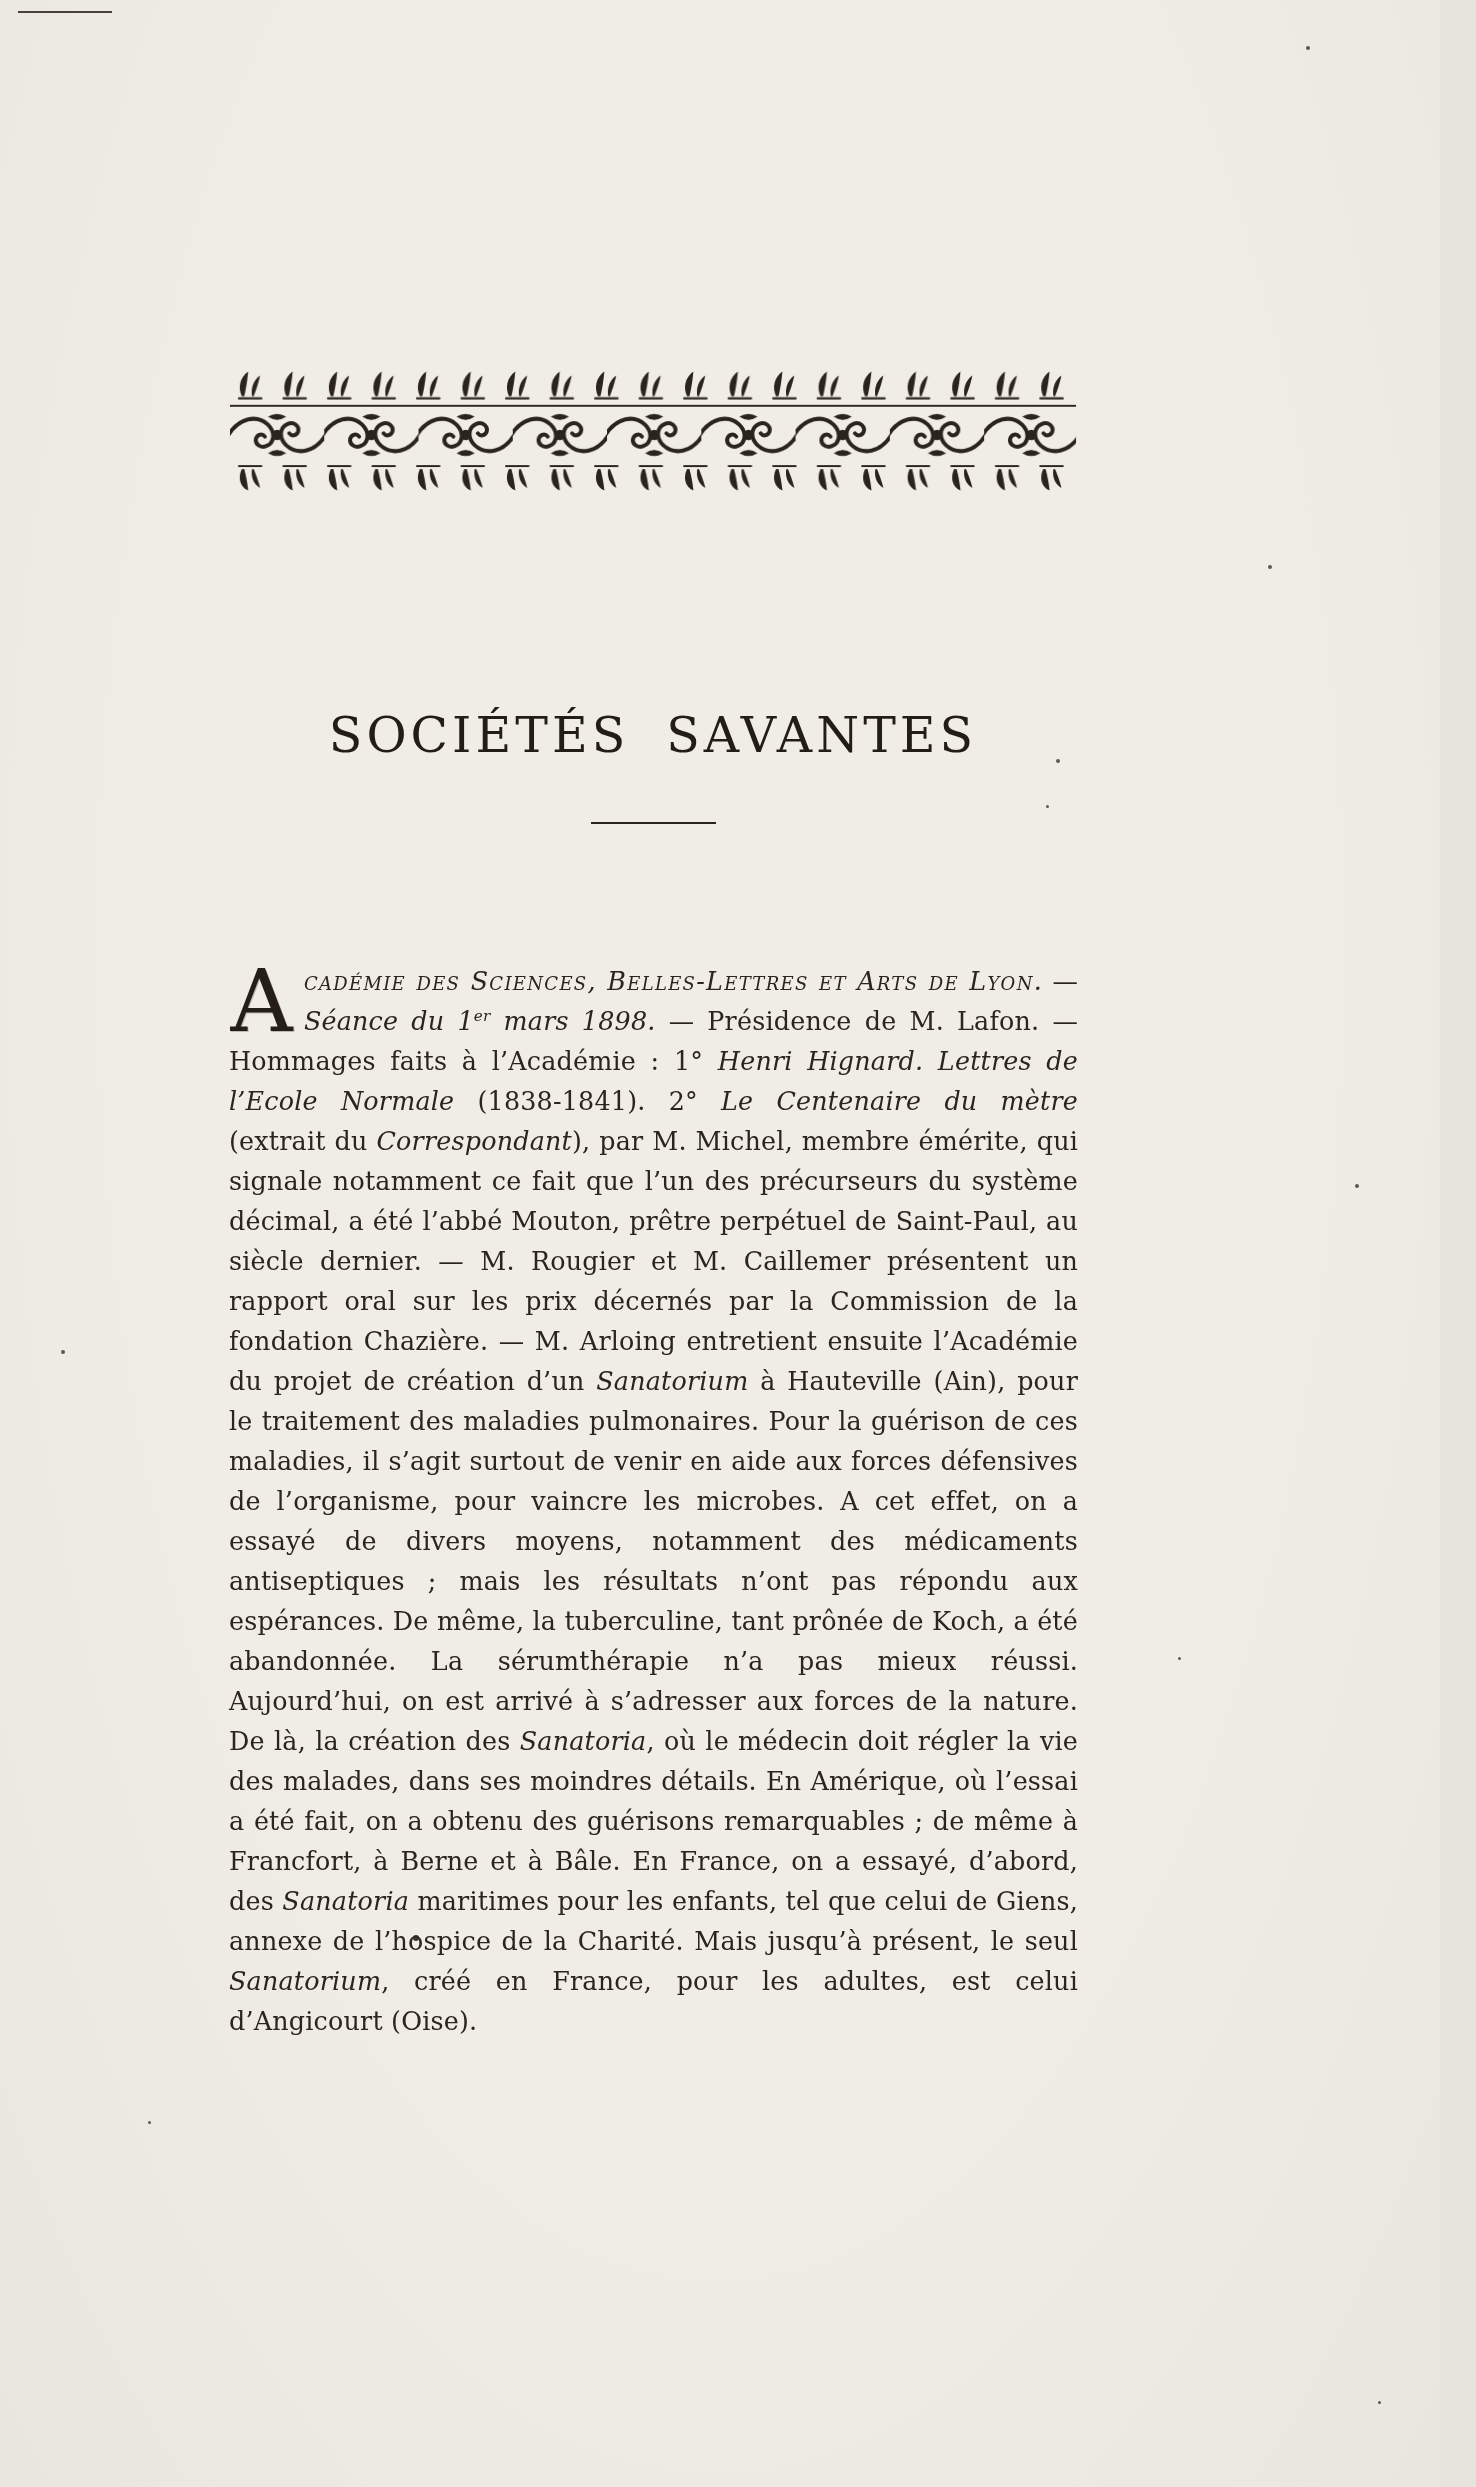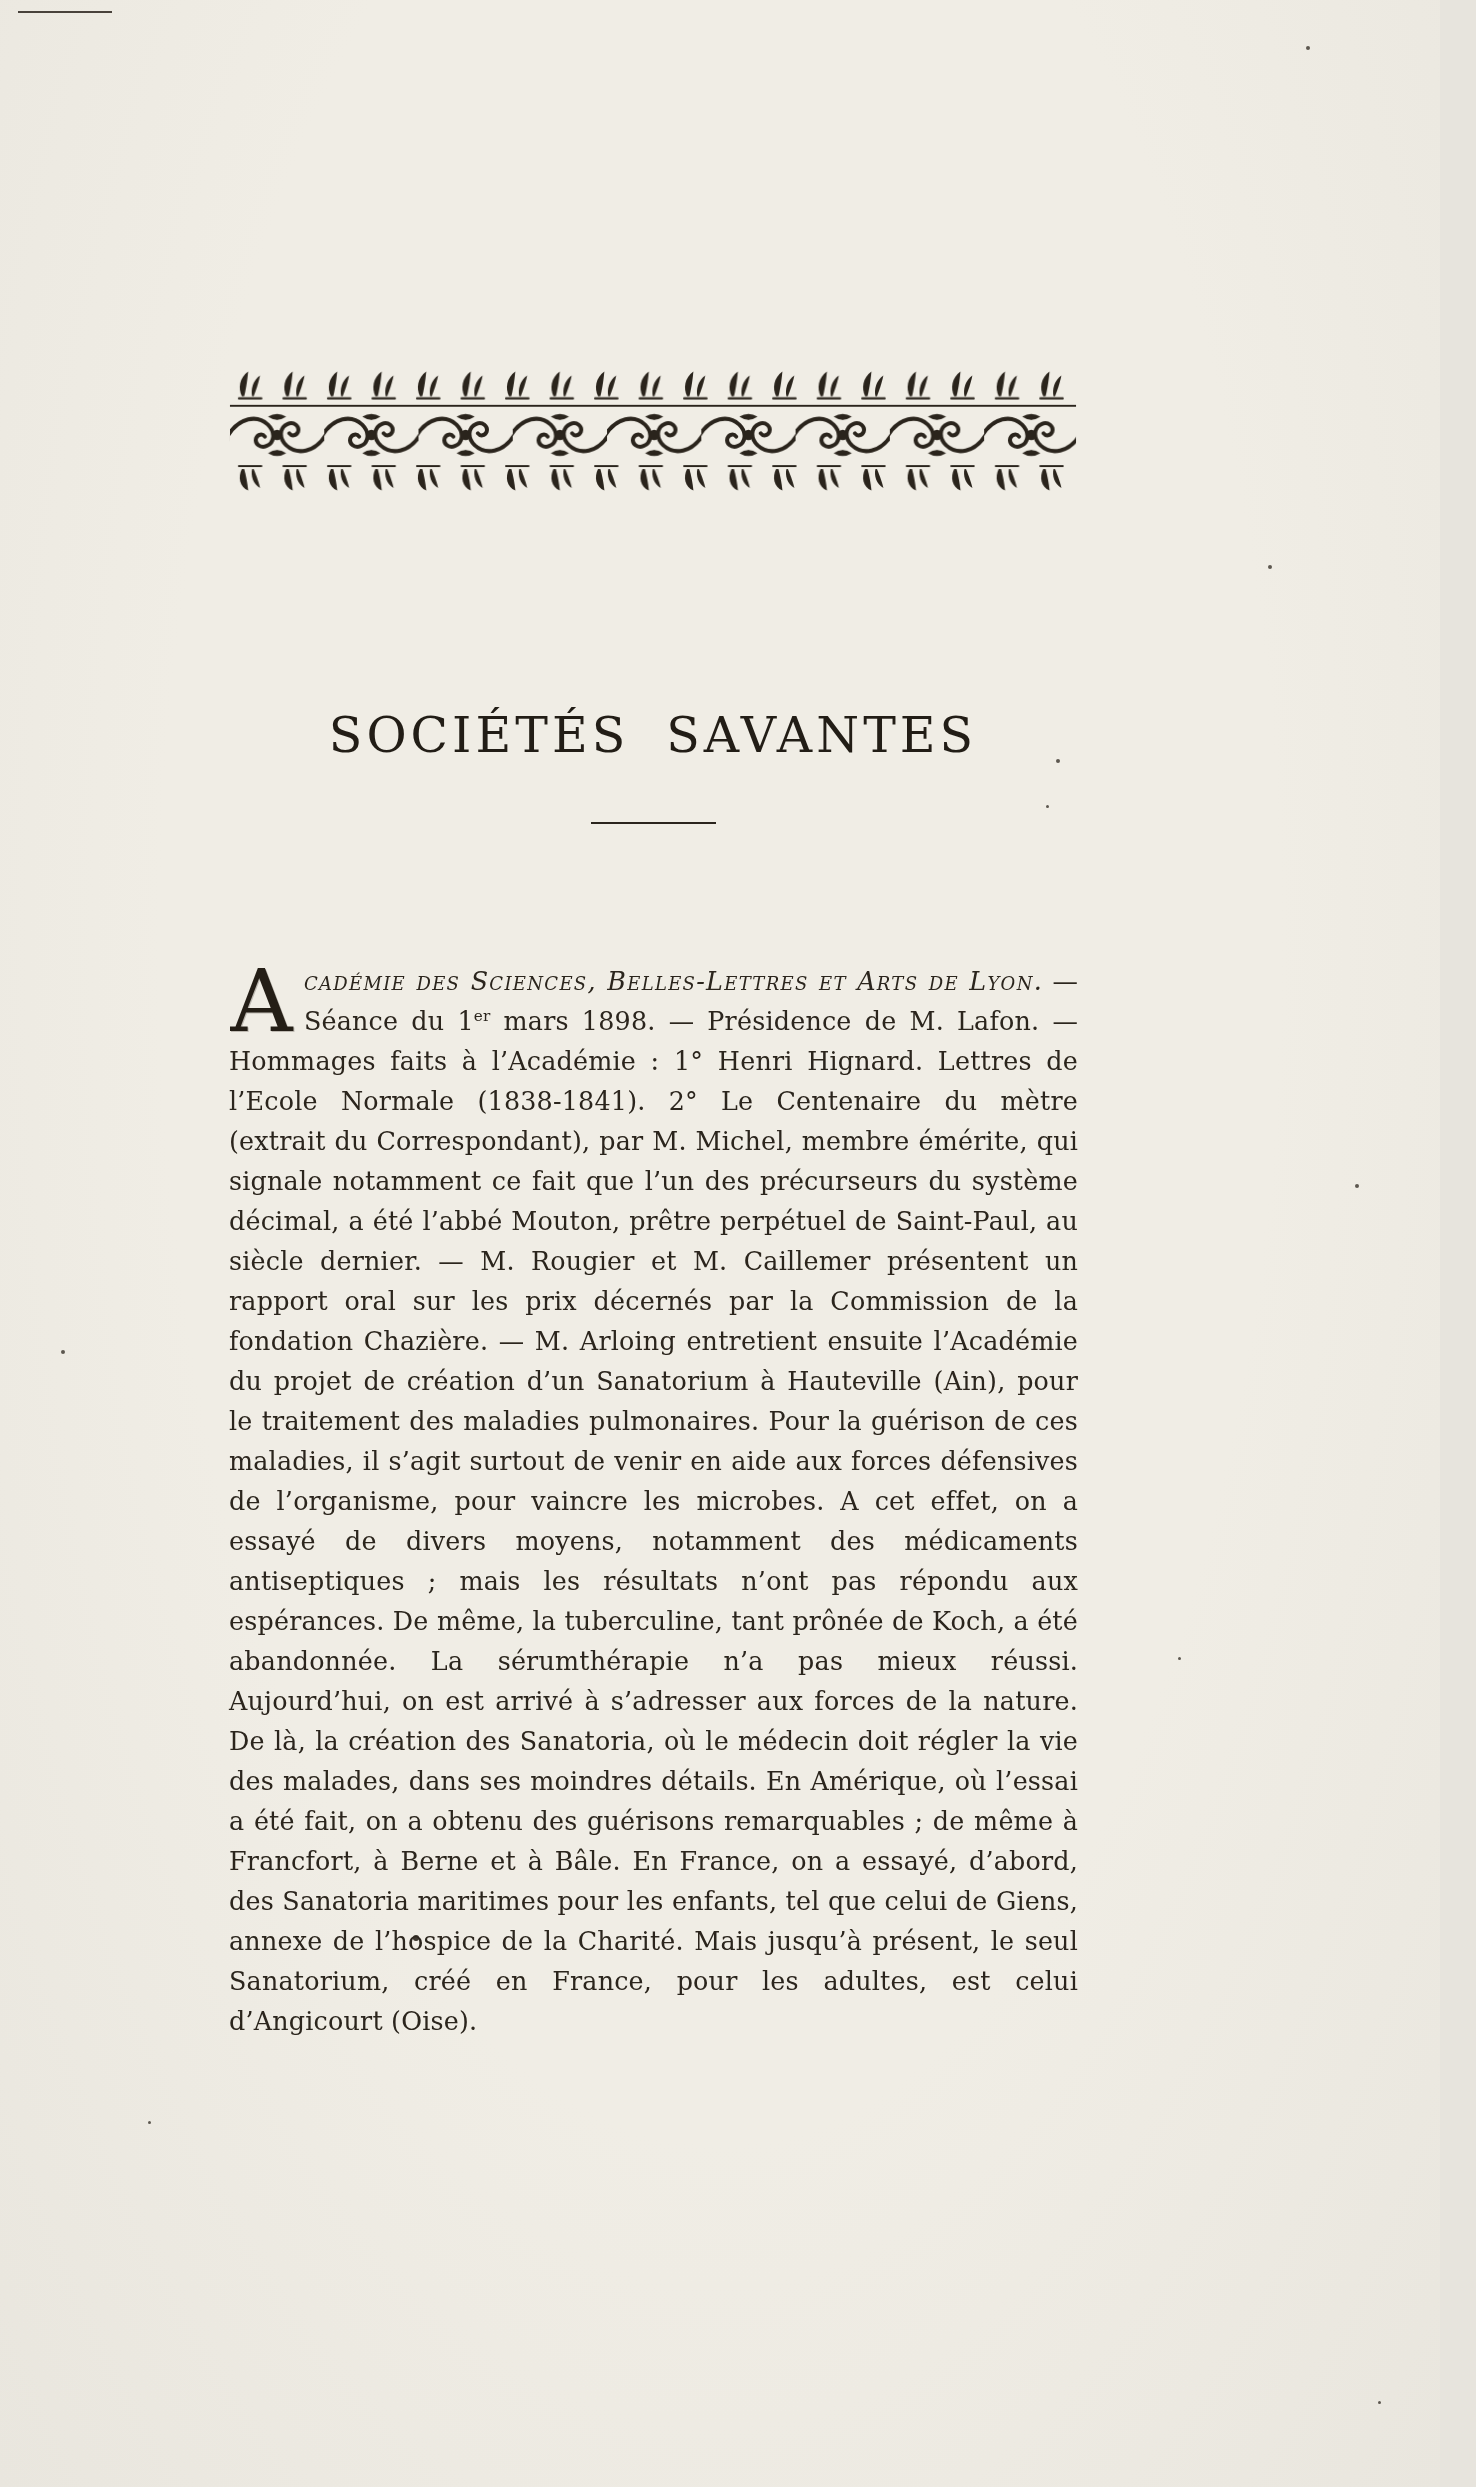--- a/index.html
+++ b/index.html
@@ -36,21 +36,21 @@
     letter-spacing:0.2px;
     color:var(--ink);
   }
   .dropcap{
     float:left;
     font-size:86px;line-height:.78;
     padding:7.1px 11px 0 1.6px;
     color:#241e16;
     text-shadow:0.8px 0.8px 0 rgba(43,37,29,.25);
   }
-  .i{}
+  .i{font-style:italic;}
   .sc{font-variant:small-caps;letter-spacing:1.3px;font-style:italic;}
   .sup{vertical-align:super;font-size:.6em;line-height:0;}
 </style>
 </head>
 <body>
 
 <div class="page">
 
   <div class="scan-mark"></div>
 

